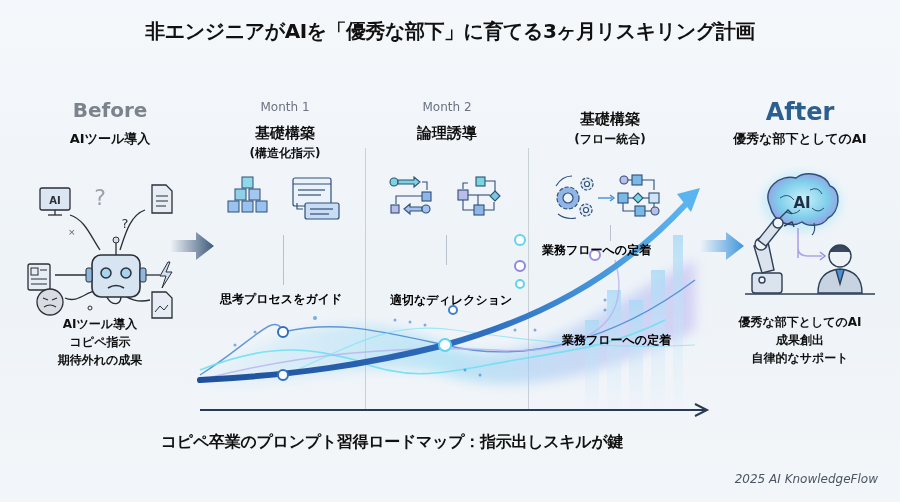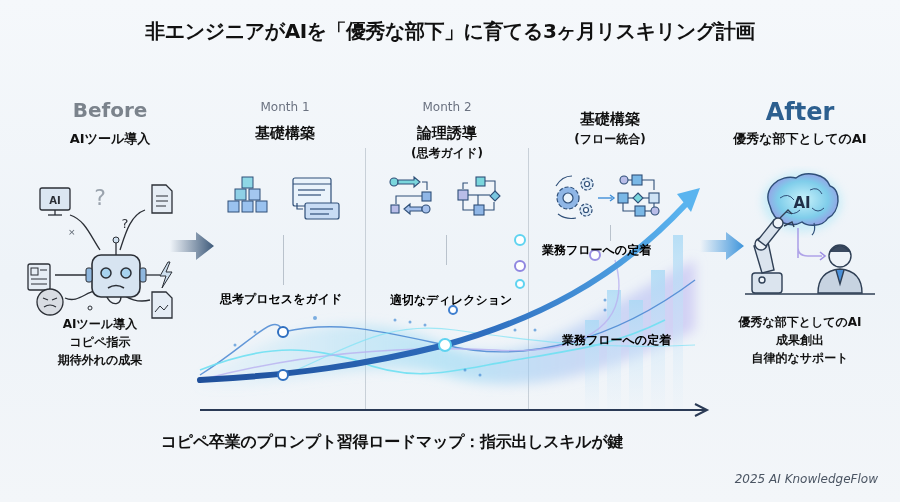--- a/index.html
+++ b/index.html
@@ -121,20 +121,21 @@
 
 <div class="abs divider" style="left:365px; top:148px; height:262px;"></div>
 <div class="abs divider" style="left:528px; top:148px; height:262px;"></div>
 <div class="abs divider" style="left:283px; top:235px; height:50px; background:#b9c2cc;"></div>
 <div class="abs divider" style="left:446px; top:235px; height:30px; background:#b9c2cc;"></div>
 <div class="abs divider" style="left:610px; top:225px; height:16px; background:#b9c2cc;"></div>
 
 <div class="abs center" style="left:210px; top:100px; width:150px;">
   <div class="month-label">Month 1</div>
   <div class="month-title">基礎構築</div>
+  <div class="month-paren">(構造化指示)</div>
 </div>
 <svg class="abs" style="left:225px; top:175px;" width="120" height="55">
   <g stroke="#2f4f78" stroke-width="1">
     <rect x="17" y="2" width="11" height="11" fill="#8fd8e6"></rect>
     <rect x="10" y="14" width="11" height="11" fill="#8fd0e6"></rect>
     <rect x="24" y="14" width="11" height="11" fill="#a4c7ef"></rect>
     <rect x="3" y="26" width="11" height="11" fill="#9ac2ef"></rect>
     <rect x="17" y="26" width="11" height="11" fill="#9ac2ef"></rect>
     <rect x="31" y="26" width="11" height="11" fill="#9ac2ef"></rect>
   </g>
@@ -146,21 +147,20 @@
     <path d="M72 28 v6 h6"></path>
     <rect x="80" y="28" width="34" height="16" rx="2" fill="#c8dcf4"></rect>
     <line x1="85" y1="34" x2="108" y2="34"></line>
       <line x1="85" y1="39" x2="104" y2="39"></line>
   </g>
 </svg>
 
 <div class="abs center" style="left:372px; top:100px; width:150px;">
   <div class="month-label">Month 2</div>
   <div class="month-title">論理誘導</div>
-  <div class="month-paren">(思考ガイド)</div>
 </div>
 <svg class="abs" style="left:388px; top:175px;" width="120" height="50">
   <g stroke="#2f4f78" stroke-width="1.1">
     <circle cx="6" cy="7" r="4" fill="#7ad6dc"></circle>
     <path d="M10 5 h16 v-3 l6 5 l-6 5 v-3 h-16 z" fill="#7ad6dc"></path>
     <path d="M34 7 h5 v8" fill="none"></path>
     <rect x="34" y="17" width="9" height="9" fill="#8fb6e6"></rect>
     <path d="M34 21 h-26 v8" fill="none"></path>
     <rect x="3" y="30" width="8" height="8" fill="#b9bde8"></rect>
     <path d="M16 34 l6 -5 v3 h12 v4 h-12 v3 z" fill="#a4c0ec"></path>

